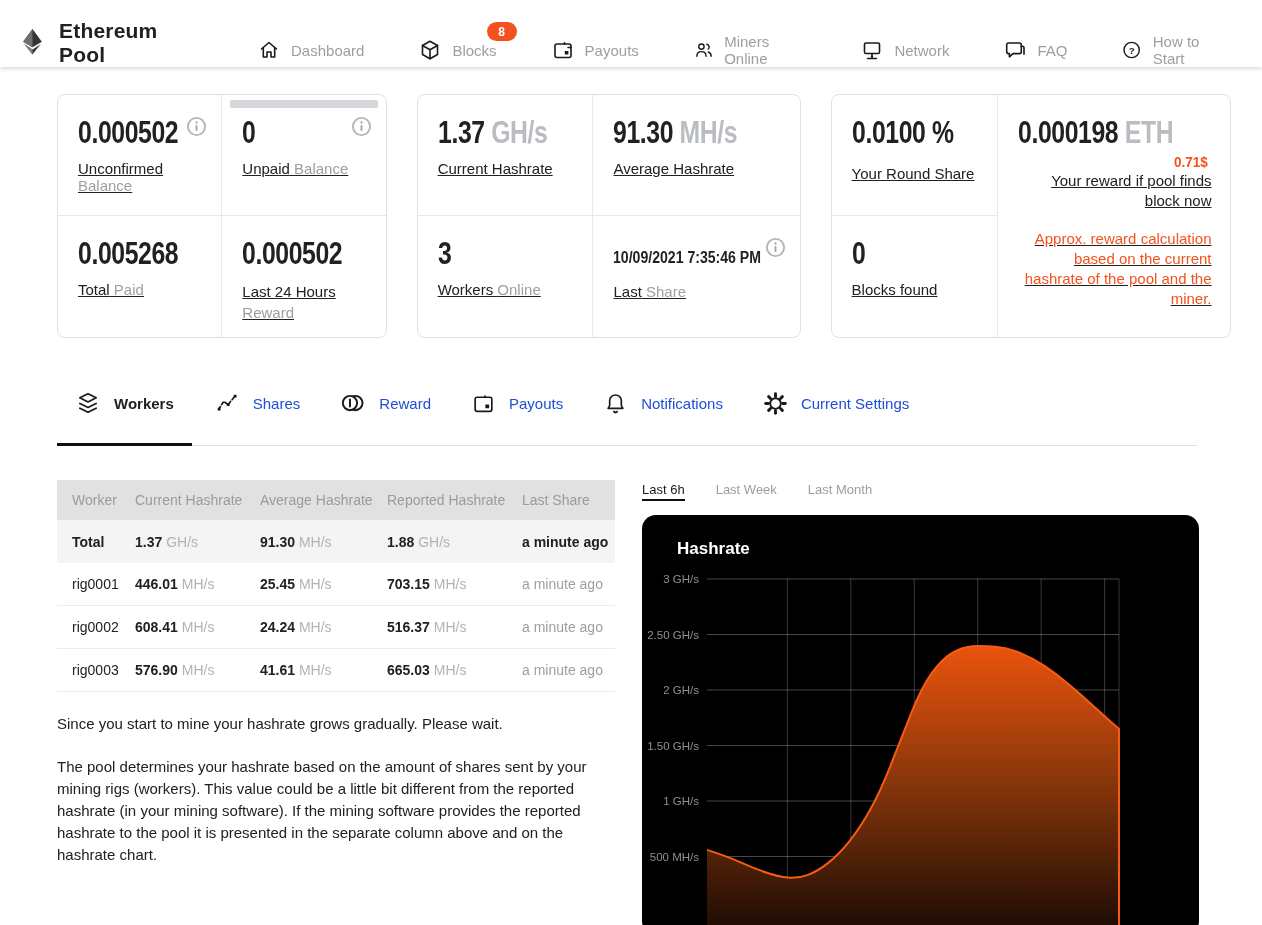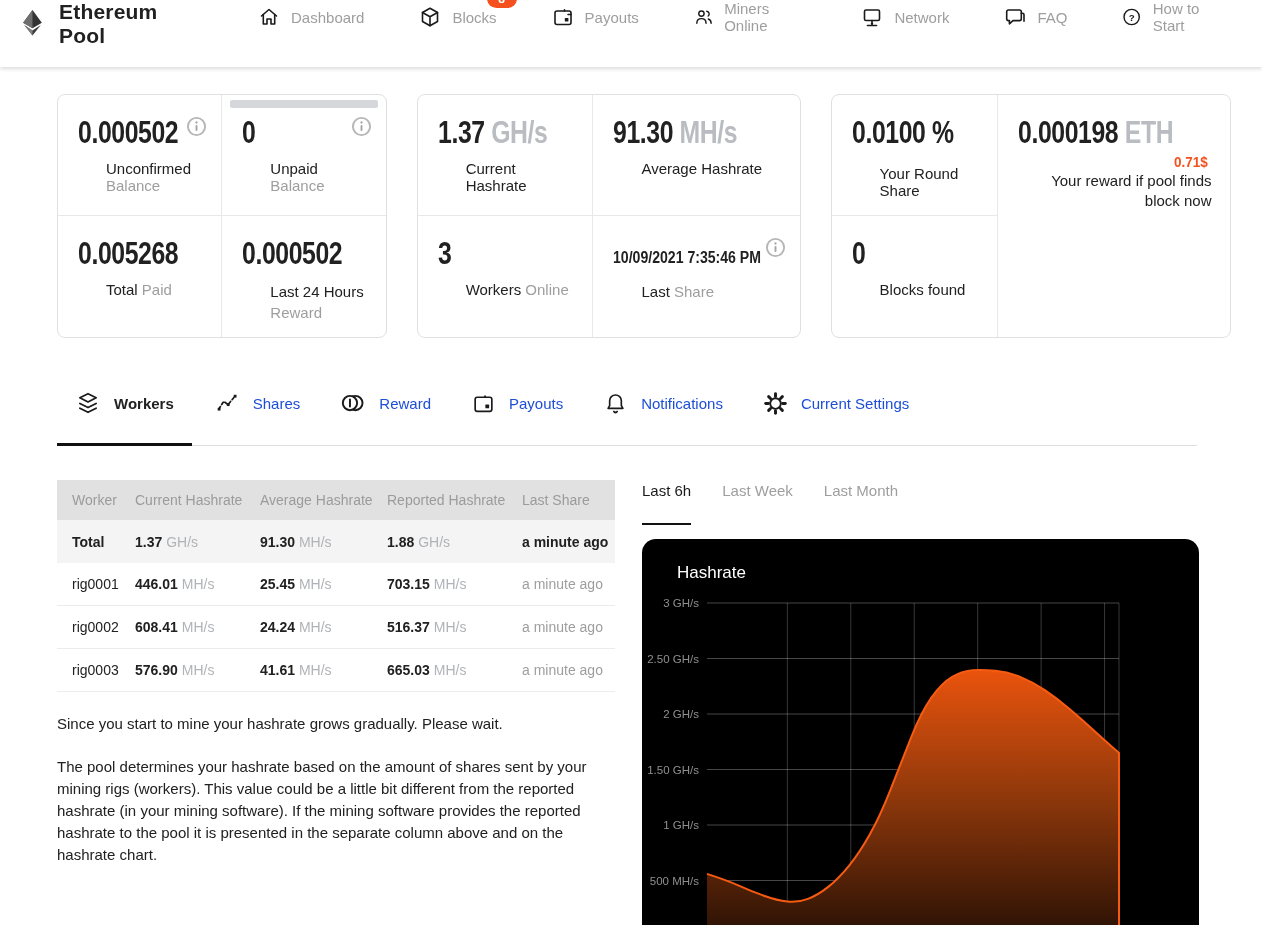--- a/index.html
+++ b/index.html
@@ -1,47 +1,47 @@
 <!DOCTYPE html>
 <html><head>
 <meta charset="utf-8">
 <style>
   * { margin:0; padding:0; box-sizing:border-box; }
   html,body { width:1262px; height:925px; overflow:hidden; background:#fff;
     font-family:"Liberation Sans", sans-serif; color:#212121; }
 
   
-  .topnav { height:67px; background:#fff; display:flex; align-items:flex-start;
+  .topnav { height:67px; background:#fff; display:flex; align-items:flex-end;
     padding:0 36px 0 20px; box-shadow:0 2px 4px rgba(0,0,0,.14); position:relative; z-index:5; }
   .brand { display:flex; align-items:center; gap:14px; }
   .brand-title { font-size:21px; font-weight:700; letter-spacing:.2px; }
   .nav-items { display:flex; align-items:center; margin-left:52px; gap:54px; }
   .nav-item { display:flex; align-items:center; gap:10px; cursor:pointer; position:relative; }
   .nav-item .lbl { font-size:15px; color:#9e9e9e; }
   .icon-svg { stroke:#1a1a1a; fill:none; stroke-width:1.6; stroke-linecap:round; stroke-linejoin:round; }
   .badge { position:absolute; top:-16px; right:-20px; background:#f4511e; color:#fff;
     font-size:12px; font-weight:700; min-width:30px; height:19px; border-radius:10px;
     display:flex; align-items:center; justify-content:center; padding:0 8px; }
 
   
   .main { padding:0 65px 0 57px; }
   .page-title { font-size:23px; font-weight:700; margin-top:37px; white-space:nowrap; }
 
   
   .cards-row { display:flex; gap:30px; margin-top:27px; }
   .card-group { flex:1; background:#fff; border:1px solid #e0e0e0; border-radius:8px;
-    display:grid; grid-template-columns:1fr 1fr; grid-template-rows:121px 121px; position:relative; }
+    display:grid; grid-template-columns:1fr 1fr; grid-template-rows:121px 121px; position:relative;text-decoration:underline; }
   .cell { padding:20px 18px 0 20px; position:relative; }
   .cell.b-r { border-right:1px solid #e8e8e8; }
   .cell.b-b { border-bottom:1px solid #e8e8e8; }
   .cell.tall { grid-row:1 / span 2;text-align:right; }
   .bignum { display:inline-block; transform:scaleX(.8); transform-origin:left bottom;
     font-size:31px; font-weight:700; letter-spacing:-.5px; white-space:nowrap; }
   .bignum .unit { color:#b9bcc0; }
-  .cell-label { margin-top:9px; font-size:15px;margin-left:28px; }
+  .cell-label { margin-top:9px; font-size:15px; }
   .cell-label .g { color:#9e9e9e; }
   .cell-label.stack span { display:block; line-height:1.4; }
   .info-ic { position:absolute; top:21px; right:14px; }
   .progress-top { position:absolute; top:5px; left:8px; right:8px; height:8px;
     background:#d5d7da; border-radius:2px; }
   .ts { display:inline-block; transform:scaleX(.88); transform-origin:left bottom;
     font-size:16px; font-weight:700; margin-top:13px; white-space:nowrap; }
   .usd { color:#f4511e; font-weight:700; font-size:15px; margin-top:2px;
     transform:scaleX(.9); transform-origin:left bottom; display:inline-block; }
   .reward-lbl { font-size:15px; line-height:1.35; margin-top:0; }
@@ -69,25 +69,25 @@
   .trow .num { font-weight:700; }
   .trow .unit { color:#b0b3b7; font-weight:400; }
   .trow.total .unit { font-weight:400; }
   .trow .share { color:#9e9e9e; }
   .trow.total .share { color:#212121; }
 
   .para { font-size:15px; line-height:1.47; margin-top:21px; width:560px; }
 
   
   .period-tabs { display:flex; gap:31px; margin-top:36px; }
-  .ptab { font-size:15px; color:#9e9e9e; cursor:pointer; padding-bottom:24px; }
+  .ptab { font-size:13px; color:#9e9e9e; cursor:pointer; padding-bottom:2px; }
   .ptab.active { color:#1a1a1a; font-weight:500; border-bottom:2px solid #111; }
   .chart-card { margin-top:14px; background:#000; border-radius:14px; width:557px; height:420px;
     position:relative; overflow:hidden; }
-  .chart-title { position:absolute; left:35px; top:24px; color:#fff; font-size:17px; font-weight:400; }
+  .chart-title { position:absolute; left:35px; top:24px; color:#fff; font-size:17px; font-weight:700; }
 </style>
 </head>
 <body>
 
 <header class="topnav">
   <div class="brand">
     <span>
       <svg width="25" height="27" viewBox="0 0 24 26">
         <path d="M12 1 L21 13.2 L12 18.6 L3 13.2 Z" fill="#343434"></path>
         <path d="M12 1 L12 18.6 L3 13.2 Z" fill="#6f6f6f"></path>
@@ -217,20 +217,21 @@
 
     <div class="card-group">
       <div class="cell b-r b-b">
         <span class="bignum">0.0100 %</span>
         <div class="cell-label" style="margin-top:14px"><span>Your Round Share</span></div>
       </div>
       <div class="cell tall" style="grid-column:2">
         <span class="bignum"><span>0.000198</span> <span class="unit">ETH</span></span>
         <div><span class="usd">0.71$</span></div>
         <div class="reward-lbl">Your reward if pool finds block now</div>
+        <div class="reward-note">Approx. reward calculation based on the current hashrate of the pool and the miner.</div>
       </div>
       <div class="cell b-r">
         <span class="bignum">0</span>
         <div class="cell-label"><span>Blocks found</span></div>
       </div>
     </div>
   </div>
 
   <div class="tabbar">
     <div class="tab active">

